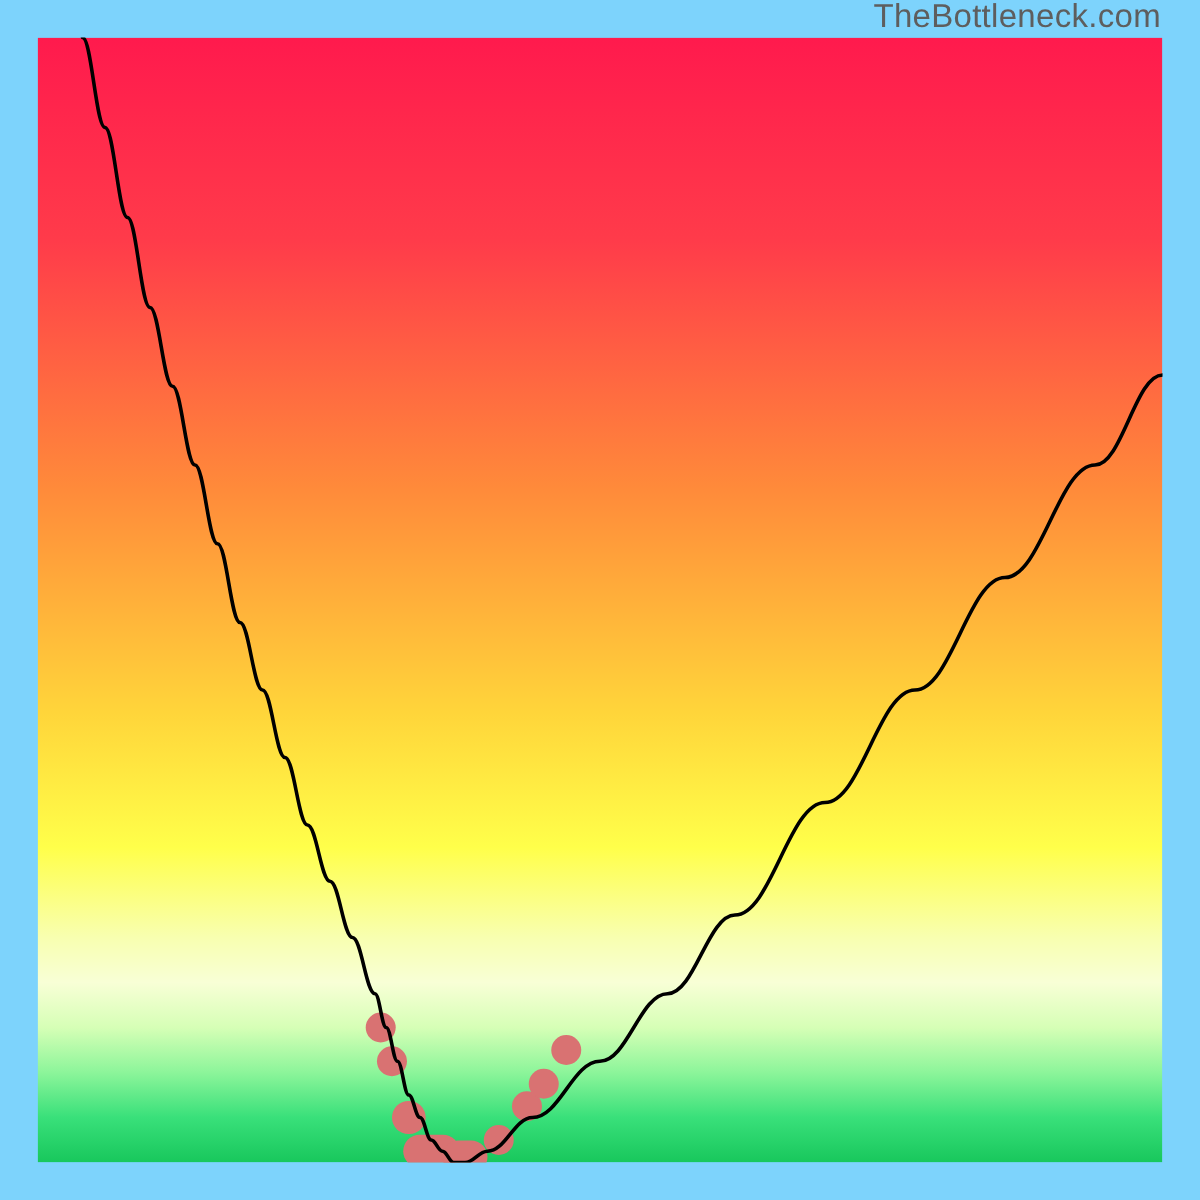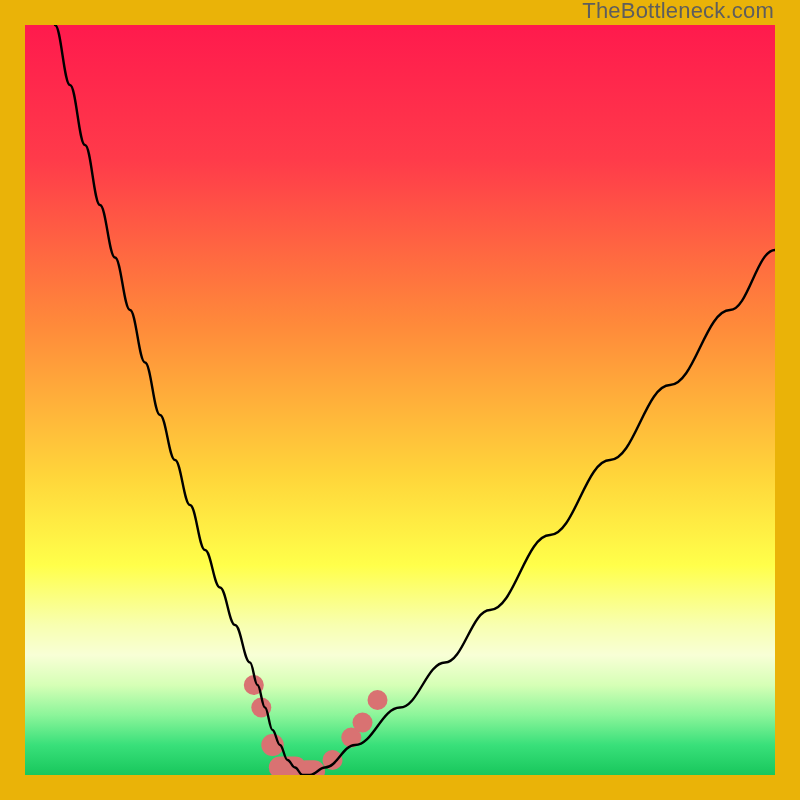--- a/index.html
+++ b/index.html
@@ -7,21 +7,21 @@
     padding: 0;
     width: 800px;
     height: 800px;
     overflow: hidden;
     background: #000;
     font-family: Arial, Helvetica, sans-serif;
   }
   .frame {
     position: absolute;
     inset: 0;
-    background: #eab308;
+    background: #7dd3fc;
   }
   .plot-area {
     position: absolute;
     left: 25px;
     top: 25px;
     width: 750px;
     height: 750px;
     overflow: hidden;
   }
   .gradient-bg {

